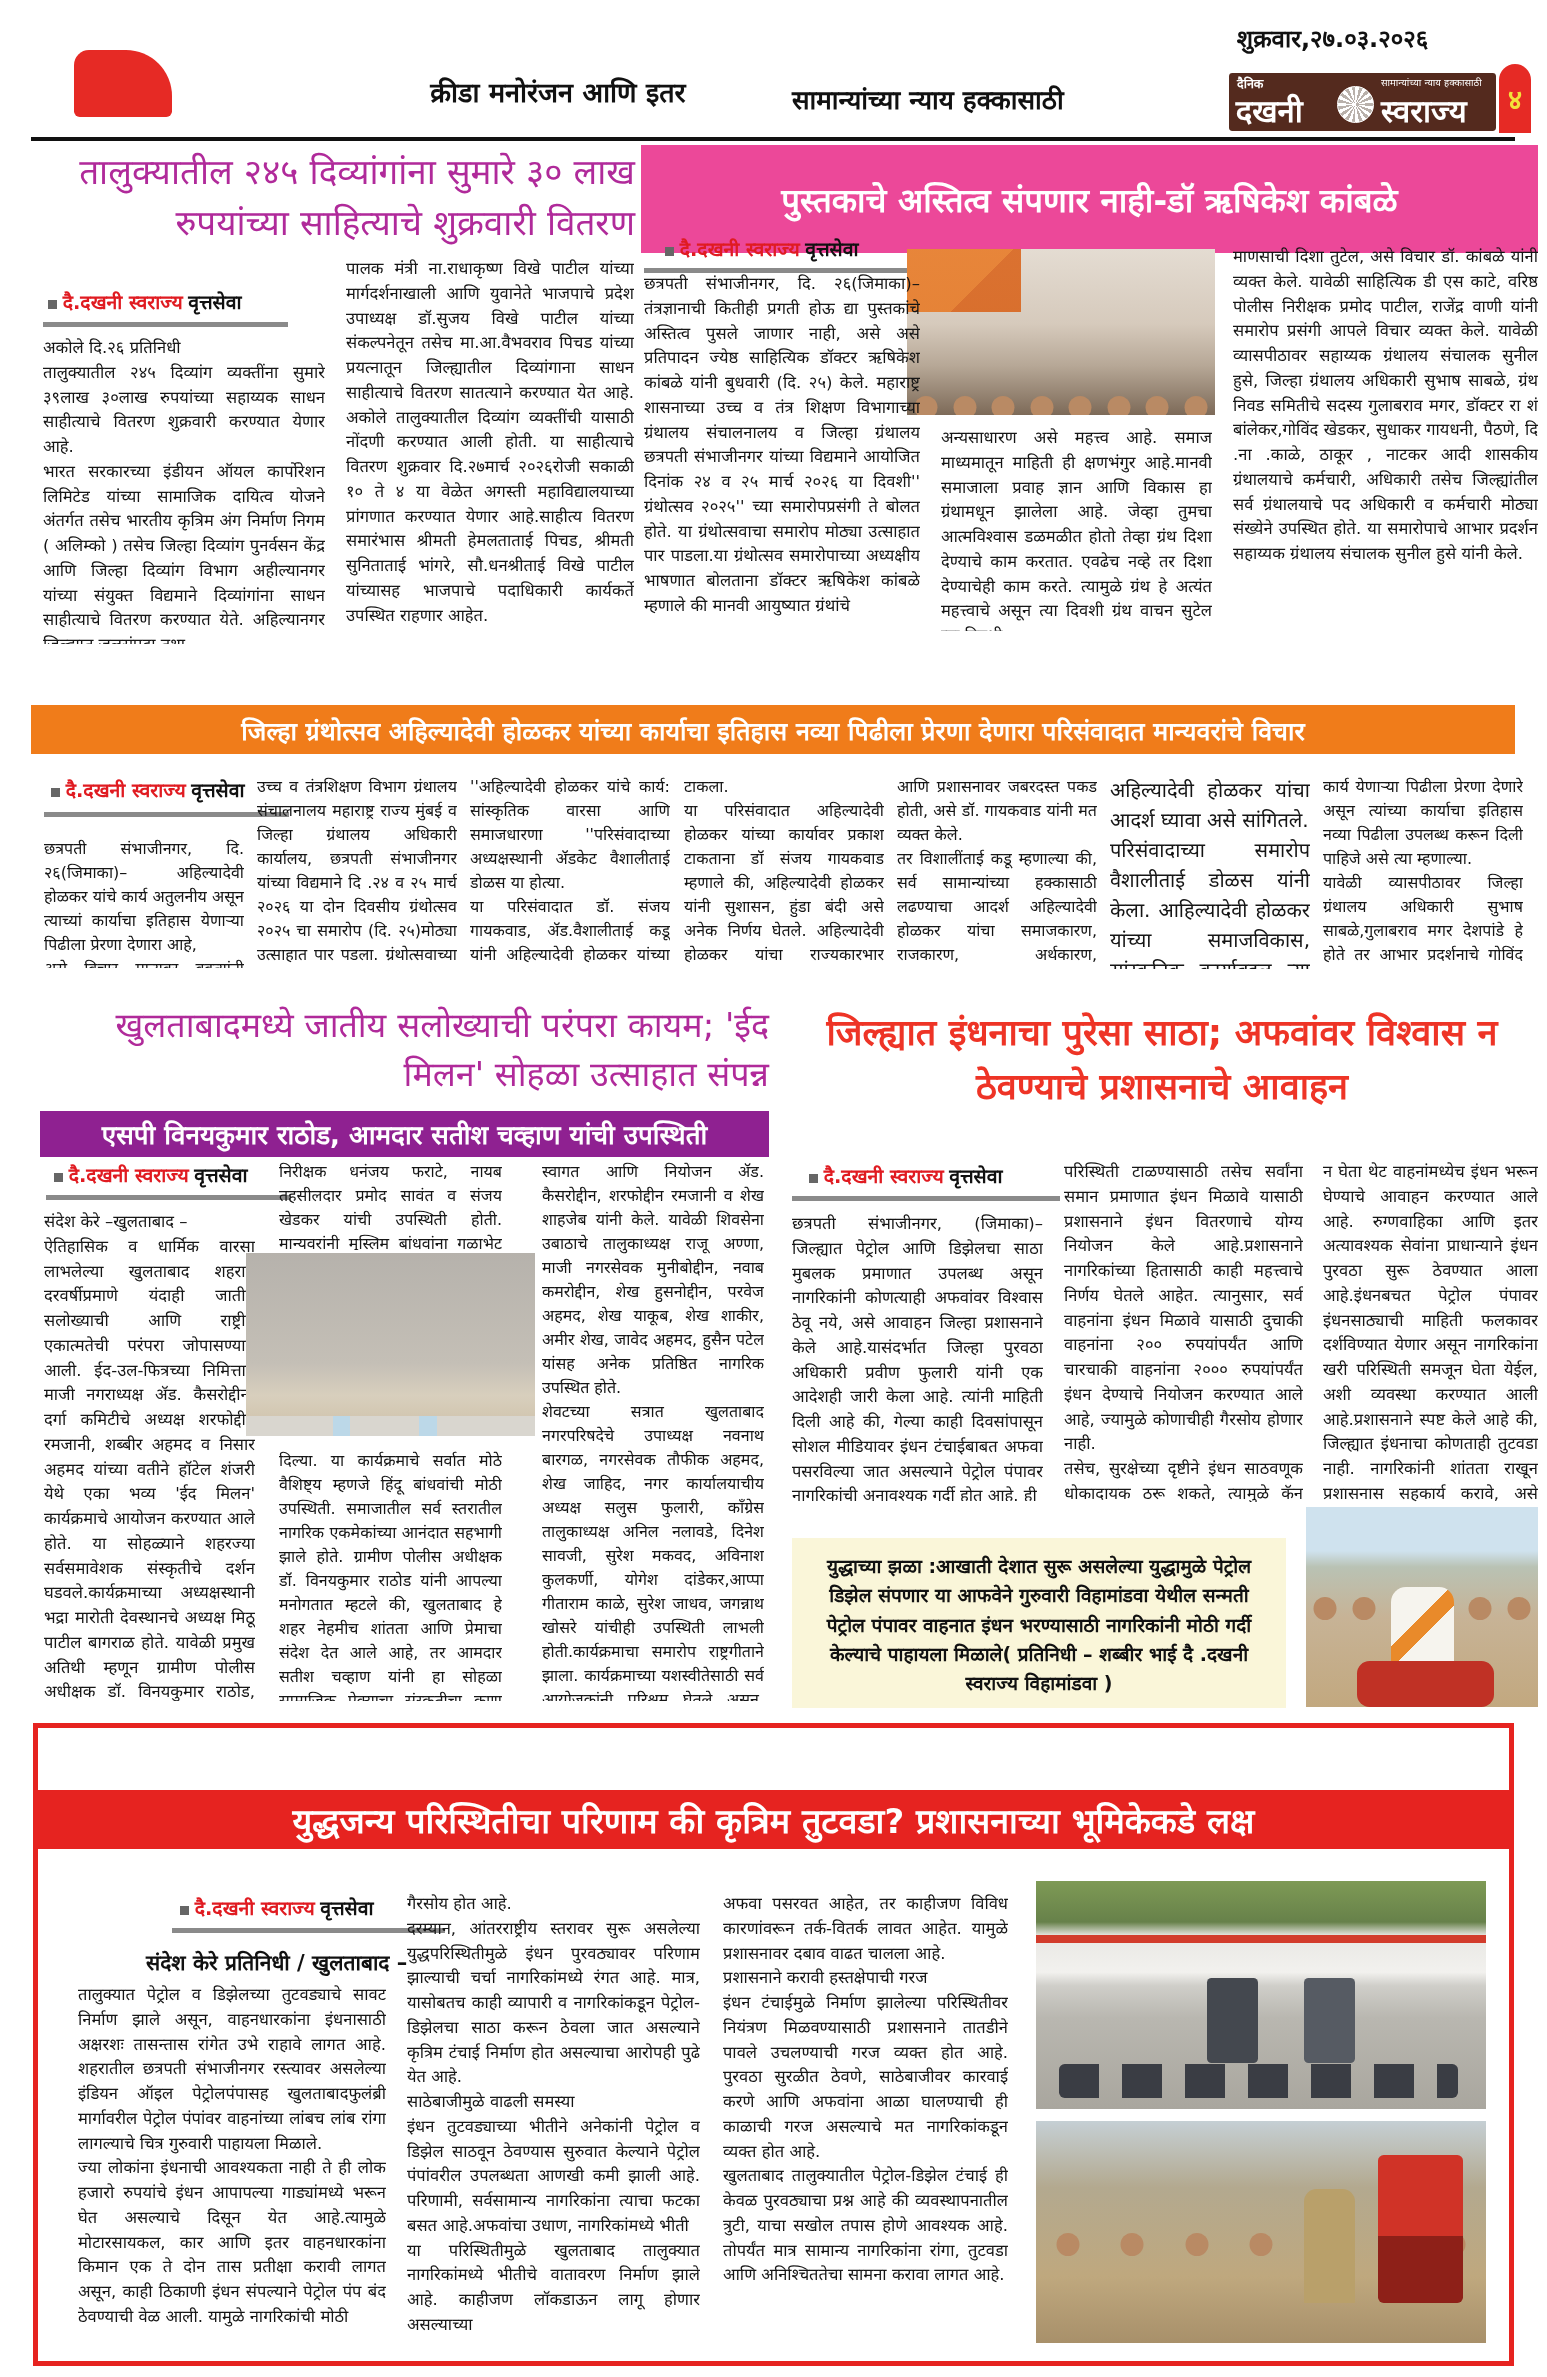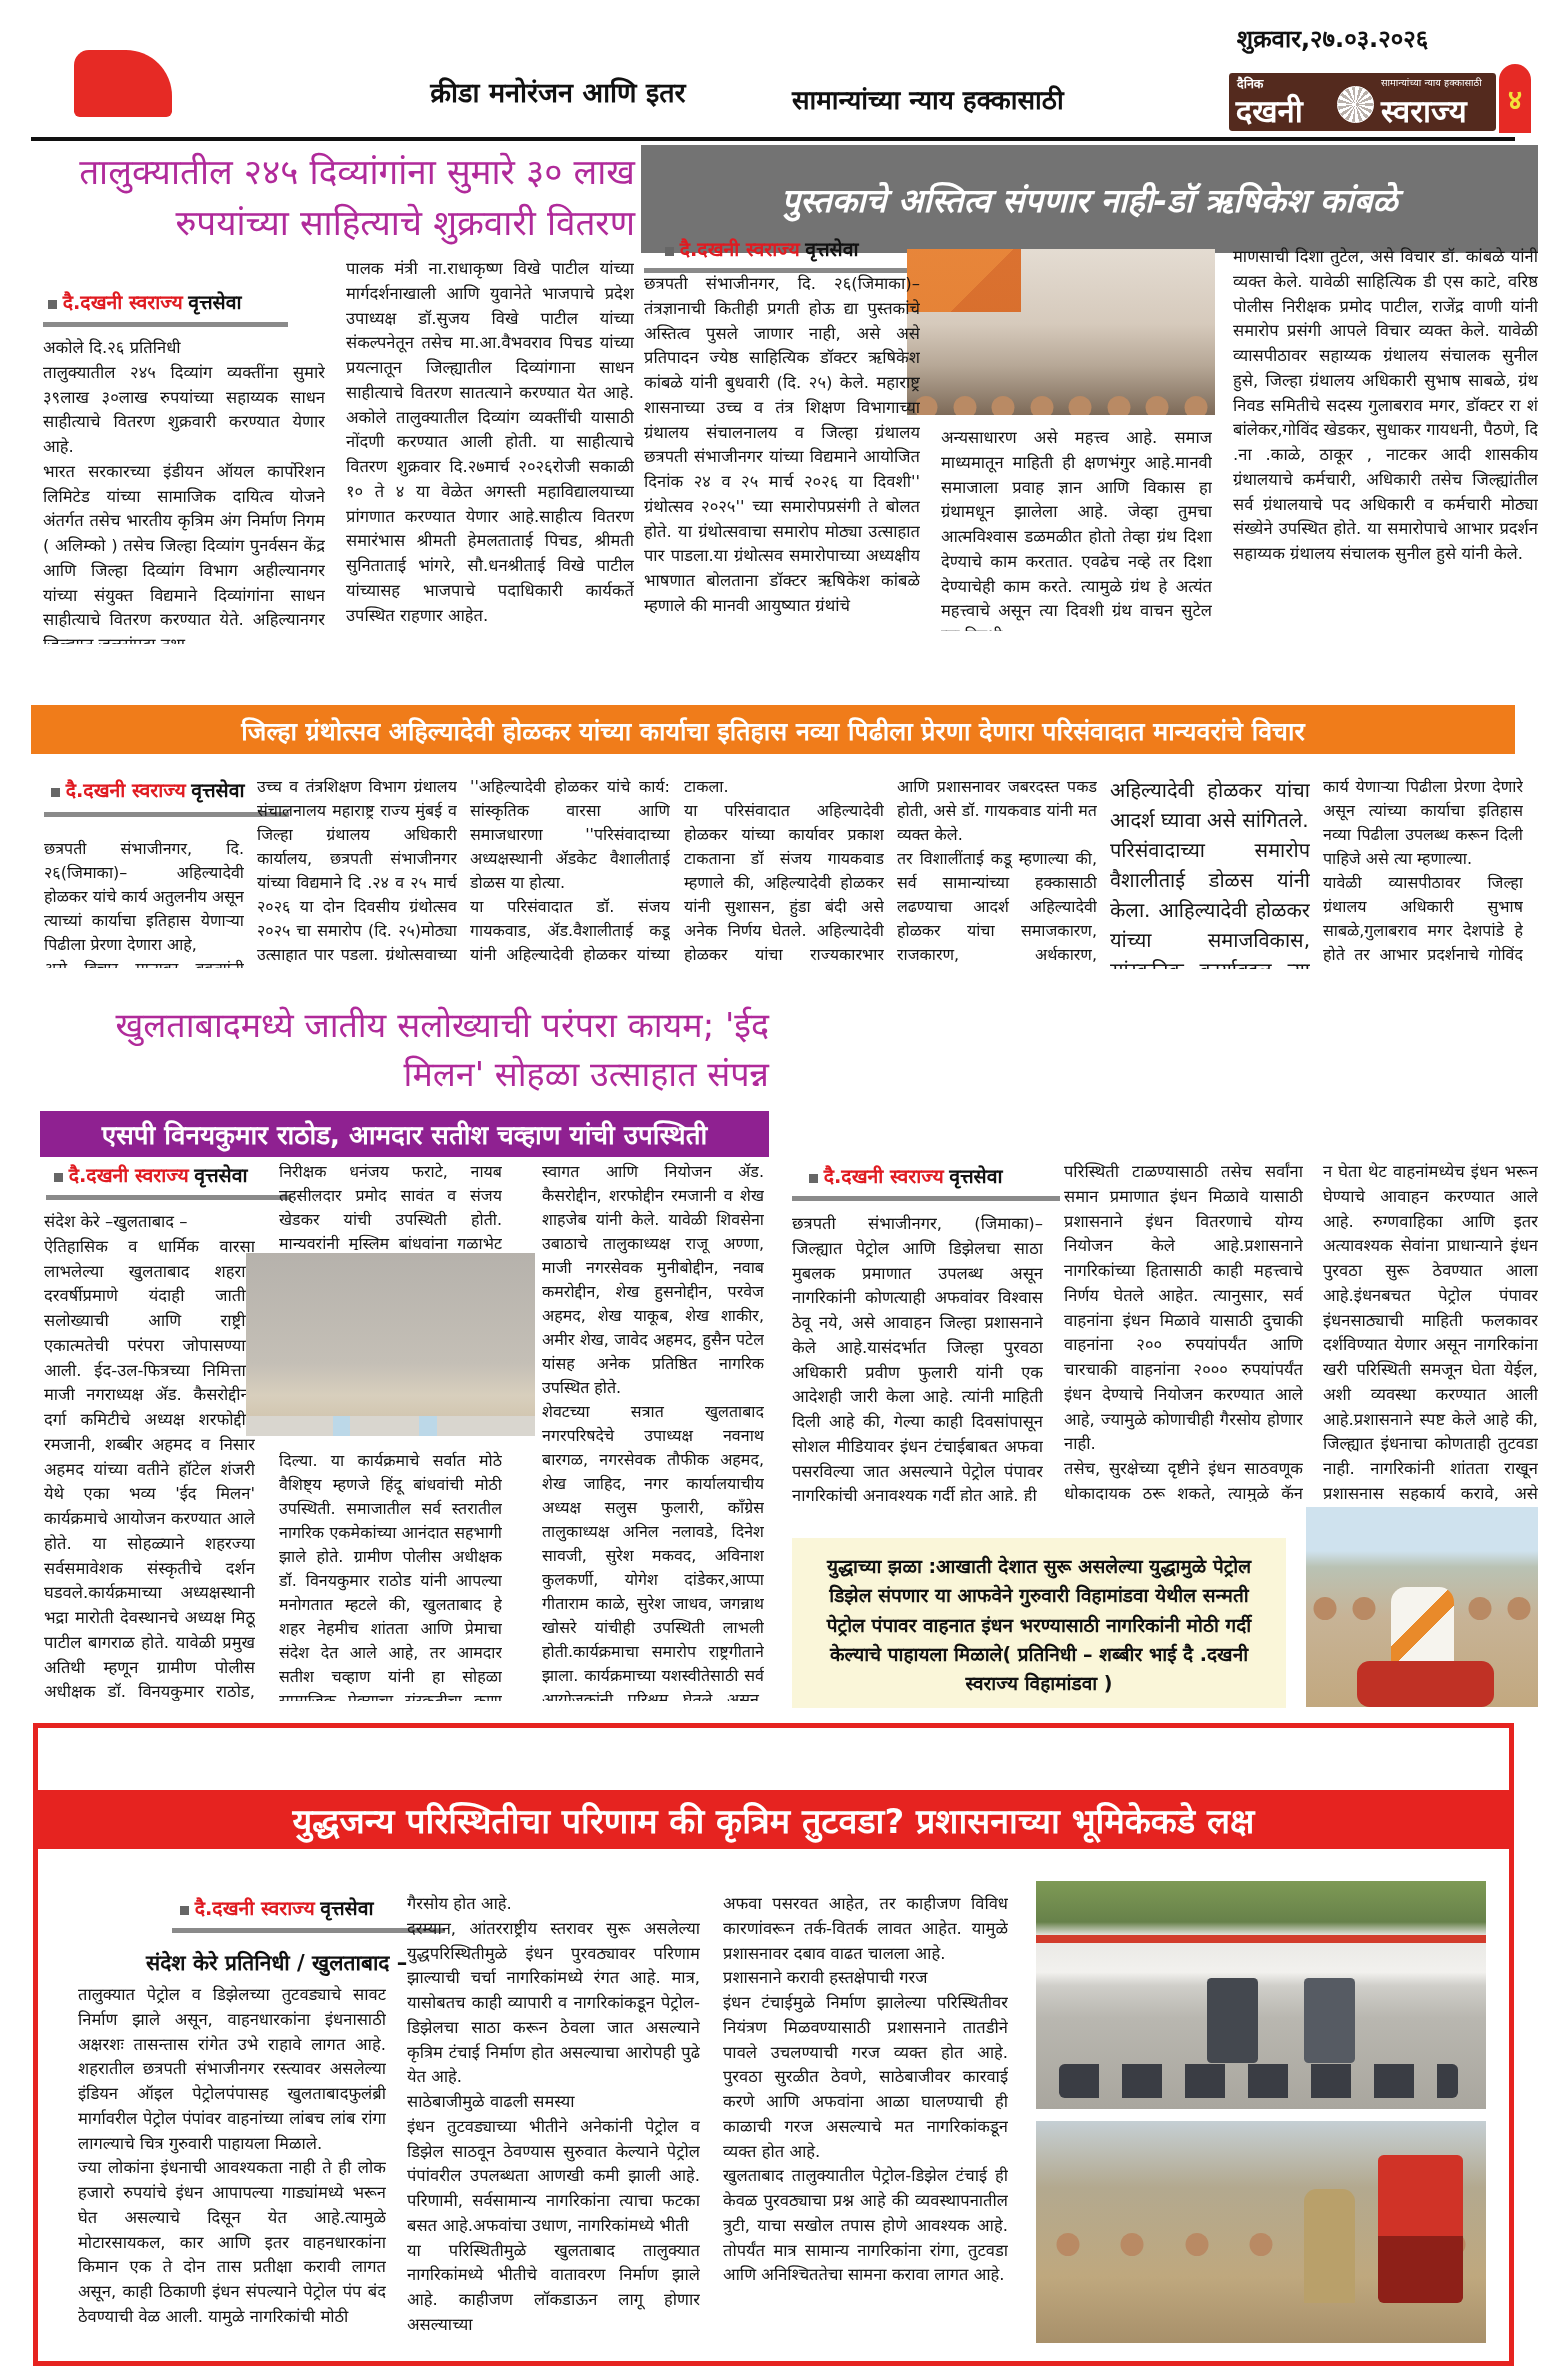--- a/index.html
+++ b/index.html
@@ -52,21 +52,21 @@
   <div class="hl-magenta" style="left:40px;top:147px;width:595px;font-size:35px;">तालुक्यातील २४५ दिव्यांगांना सुमारे ३० लाख रुपयांच्या साहित्याचे शुक्रवारी  वितरण</div>
   <div class="byline" style="left:48px;top:288px;">
     <span class="sq"></span><span class="brand">दै.दखनी स्वराज्य</span><span class="suffix">वृत्तसेवा</span>
   </div>
   <div class="byl-bar" style="left:43px;top:322px;width:245px;"></div>
   <div class="body-col" style="left:43px;top:336px;width:282px;height:308px;">अकोले दि.२६ प्रतिनिधी
 तालुक्यातील २४५ दिव्यांग व्यक्तींना सुमारे ३९लाख ३०लाख रुपयांच्या सहाय्यक साधन साहीत्याचे वितरण शुक्रवारी करण्यात येणार आहे.
 भारत सरकारच्या इंडीयन ऑयल कार्पोरेशन लिमिटेड यांच्या सामाजिक दायित्व योजने अंतर्गत तसेच भारतीय कृत्रिम अंग निर्माण निगम ( अलिम्को ) तसेच जिल्हा दिव्यांग पुनर्वसन केंद्र आणि जिल्हा दिव्यांग विभाग अहील्यानगर यांच्या संयुक्त विद्यमाने दिव्यांगांना साधन साहीत्याचे वितरण करण्यात येते. अहिल्यानगर जिल्ह्यात जलसंपदा तथा</div>
   <div class="body-col" style="left:346px;top:257px;width:288px;height:386px;">पालक मंत्री ना.राधाकृष्ण विखे पाटील यांच्या मार्गदर्शनाखाली आणि युवानेते भाजपाचे प्रदेश उपाध्यक्ष डॉ.सुजय विखे पाटील यांच्या संकल्पनेतून तसेच मा.आ.वैभवराव पिचड यांच्या प्रयत्नातून जिल्ह्यातील दिव्यांगाना साधन साहीत्याचे वितरण सातत्याने करण्यात येत आहे. अकोले तालुक्यातील दिव्यांग व्यक्तींची यासाठी नोंदणी करण्यात आली होती. या साहीत्याचे वितरण शुक्रवार दि.२७मार्च २०२६रोजी सकाळी १० ते ४ या वेळेत अगस्ती महाविद्यालयाच्या प्रांगणात करण्यात येणार आहे.साहीत्य वितरण समारंभास श्रीमती हेमलताताई पिचड, श्रीमती सुनिताताई भांगरे, सौ.धनश्रीताई विखे पाटील यांच्यासह भाजपाचे पदाधिकारी कार्यकर्ते उपस्थित राहणार आहेत.</div>
 
-  <div class="banner" style="left:641px;top:145px;width:897px;height:108px;background:#737373;font-style:italic;">
+  <div class="banner" style="left:641px;top:145px;width:897px;height:108px;background:#ec4899;">
     <span style="font-size:33px;">पुस्तकाचे अस्तित्व संपणार नाही-डॉ ऋषिकेश कांबळे</span>
   </div>
   <div class="byline" style="left:665px;top:235px;">
     <span class="sq"></span><span class="brand">दै.दखनी स्वराज्य</span><span class="suffix">वृत्तसेवा</span>
   </div>
   <div class="byl-bar" style="left:644px;top:268px;width:273px;"></div>
   <div class="photo" style="left:907px;top:249px;width:308px;height:166px;
               background:linear-gradient(180deg,#e4dcd2 0%,#d6cabc 45%,#b7a897 70%,#7d6a58 100%);">
     <div class="abs" style="left:0;top:0;width:114px;height:63px;background:linear-gradient(135deg,#e8761f 0 60%,#d95f14 60% 100%);opacity:.85;"></div>
     <div class="ph-row" style="height:97px;">
@@ -124,20 +124,21 @@
       <div class="person" style="background:#23222b;"></div>
       <div class="person" style="background:#f4f2ec;"></div>
       <div class="person" style="background:#8a6a4a;"></div>
     </div>
     <div class="abs" style="left:0;bottom:0;width:100%;height:20.5px;background:linear-gradient(90deg,#d9d6cf 0 30%,#bcd8e8 30% 36%,#d9d6cf 36% 60%,#bcd8e8 60% 66%,#d9d6cf 66% 100%);"></div>
   </div>
   <div class="body-col" style="left:279px;top:1449px;width:223px;height:252px;font-size:16px;">दिल्या. या कार्यक्रमाचे सर्वात मोठे वैशिष्ट्य म्हणजे हिंदू बांधवांची मोठी उपस्थिती. समाजातील सर्व स्तरातील नागरिक एकमेकांच्या आनंदात सहभागी झाले होते. ग्रामीण पोलीस अधीक्षक डॉ. विनयकुमार राठोड यांनी आपल्या मनोगतात म्हटले की, खुलताबाद हे शहर नेहमीच शांतता आणि प्रेमाचा संदेश देत आले आहे, तर आमदार सतीश चव्हाण यांनी हा सोहळा सामाजिक ऐक्याचा संस्कृतीचा कणा असल्याचे नमूद केले. कार्यक्रमाचे</div>
   <div class="body-col" style="left:542px;top:1160px;width:222px;height:541px;font-size:16px;">स्वागत आणि नियोजन ॲड. कैसरोद्दीन, शरफोद्दीन रमजानी व शेख शाहजेब यांनी केले. यावेळी शिवसेना उबाठाचे तालुकाध्यक्ष राजू अण्णा, माजी नगरसेवक मुनीबोद्दीन, नवाब कमरोद्दीन, शेख हुसनोद्दीन, परवेज अहमद, शेख याकूब, शेख शाकीर, अमीर शेख, जावेद अहमद, हुसैन पटेल यांसह अनेक प्रतिष्ठित नागरिक उपस्थित होते.
 शेवटच्या सत्रात खुलताबाद नगरपरिषदेचे उपाध्यक्ष नवनाथ बारगळ, नगरसेवक तौफीक अहमद, शेख जाहिद, नगर कार्यालयाचीय अध्यक्ष सलुस फुलारी, काँग्रेस तालुकाध्यक्ष अनिल नलावडे, दिनेश सावजी, सुरेश मकवद, अविनाश कुलकर्णी, योगेश दांडेकर,आप्पा गीताराम काळे, सुरेश जाधव, जगन्नाथ खोसरे यांचीही उपस्थिती लाभली होती.कार्यक्रमाचा समारोप राष्ट्रगीताने झाला. कार्यक्रमाच्या यशस्वीतेसाठी सर्व आयोजकांनी परिश्रम घेतले असून, प्रमुख अहमद यांनी उपस्थितांचे आभार मानले.</div>
 
+  <div class="abs" style="left:792px;top:1006px;width:740px;font-size:36px;font-weight:bold;color:#ee3426;text-align:center;line-height:1.5;">जिल्ह्यात इंधनाचा पुरेसा साठा; अफवांवर विश्वास न ठेवण्याचे प्रशासनाचे आवाहन</div>
   <div class="byline" style="left:809px;top:1162px;">
     <span class="sq"></span><span class="brand">दै.दखनी स्वराज्य</span><span class="suffix">वृत्तसेवा</span>
   </div>
   <div class="byl-bar" style="left:792px;top:1196px;width:268px;"></div>
   <div class="body-col" style="left:792px;top:1212px;width:251px;height:289px;">छत्रपती संभाजीनगर, (जिमाका)– जिल्ह्यात पेट्रोल आणि डिझेलचा साठा मुबलक प्रमाणात उपलब्ध असून नागरिकांनी कोणत्याही अफवांवर विश्वास ठेवू नये, असे आवाहन जिल्हा प्रशासनाने केले आहे.यासंदर्भात जिल्हा पुरवठा अधिकारी प्रवीण फुलारी यांनी एक आदेशही जारी केला आहे. त्यांनी माहिती दिली आहे की, गेल्या काही दिवसांपासून सोशल मीडियावर इंधन टंचाईबाबत अफवा पसरविल्या जात असल्याने पेट्रोल पंपावर नागरिकांची अनावश्यक गर्दी होत आहे. ही</div>
   <div class="body-col" style="left:1064px;top:1160px;width:239px;height:342px;">परिस्थिती टाळण्यासाठी तसेच सर्वांना समान प्रमाणात इंधन मिळावे यासाठी प्रशासनाने इंधन वितरणाचे योग्य नियोजन केले आहे.प्रशासनाने नागरिकांच्या हितासाठी काही महत्त्वाचे निर्णय घेतले आहेत. त्यानुसार, सर्व वाहनांना इंधन मिळावे यासाठी दुचाकी वाहनांना २०० रुपयांपर्यंत आणि चारचाकी वाहनांना २००० रुपयांपर्यंत इंधन देण्याचे नियोजन करण्यात आले आहे, ज्यामुळे कोणाचीही गैरसोय होणार नाही.
 तसेच, सुरक्षेच्या दृष्टीने इंधन साठवणूक धोकादायक ठरू शकते, त्यामुळे कॅन किंवा बाटल्यांमध्ये इंधन</div>
   <div class="body-col" style="left:1323px;top:1160px;width:215px;height:342px;">न घेता थेट वाहनांमध्येच इंधन भरून घेण्याचे आवाहन करण्यात आले आहे. रुग्णवाहिका आणि इतर अत्यावश्यक सेवांना प्राधान्याने इंधन पुरवठा सुरू ठेवण्यात आला आहे.इंधनबचत पेट्रोल पंपावर इंधनसाठ्याची माहिती फलकावर दर्शविण्यात येणार असून नागरिकांना खरी परिस्थिती समजून घेता येईल, अशी व्यवस्था करण्यात आली आहे.प्रशासनाने स्पष्ट केले आहे की, जिल्ह्यात इंधनाचा कोणताही तुटवडा नाही. नागरिकांनी शांतता राखून प्रशासनास सहकार्य करावे, असे आवाहन करण्यात आले आहे.</div>
   <div class="abs" style="left:792px;top:1538px;width:494px;height:170px;background:#faf6d9;padding:13.7px 17px;box-sizing:border-box;">
     <div style="font-size:19px;font-weight:bold;line-height:1.55;text-align:center;">युद्धाच्या झळा :आखाती देशात सुरू असलेल्या युद्धामुळे पेट्रोल डिझेल संपणार या आफवेने गुरुवारी  विहामांडवा येथील सन्मती पेट्रोल पंपावर वाहनात इंधन भरण्यासाठी नागरिकांनी मोठी गर्दी केल्याचे पाहायला मिळाले( प्रतिनिधी – शब्बीर भाई दै .दखनी स्वराज्य विहामांडवा )</div>

